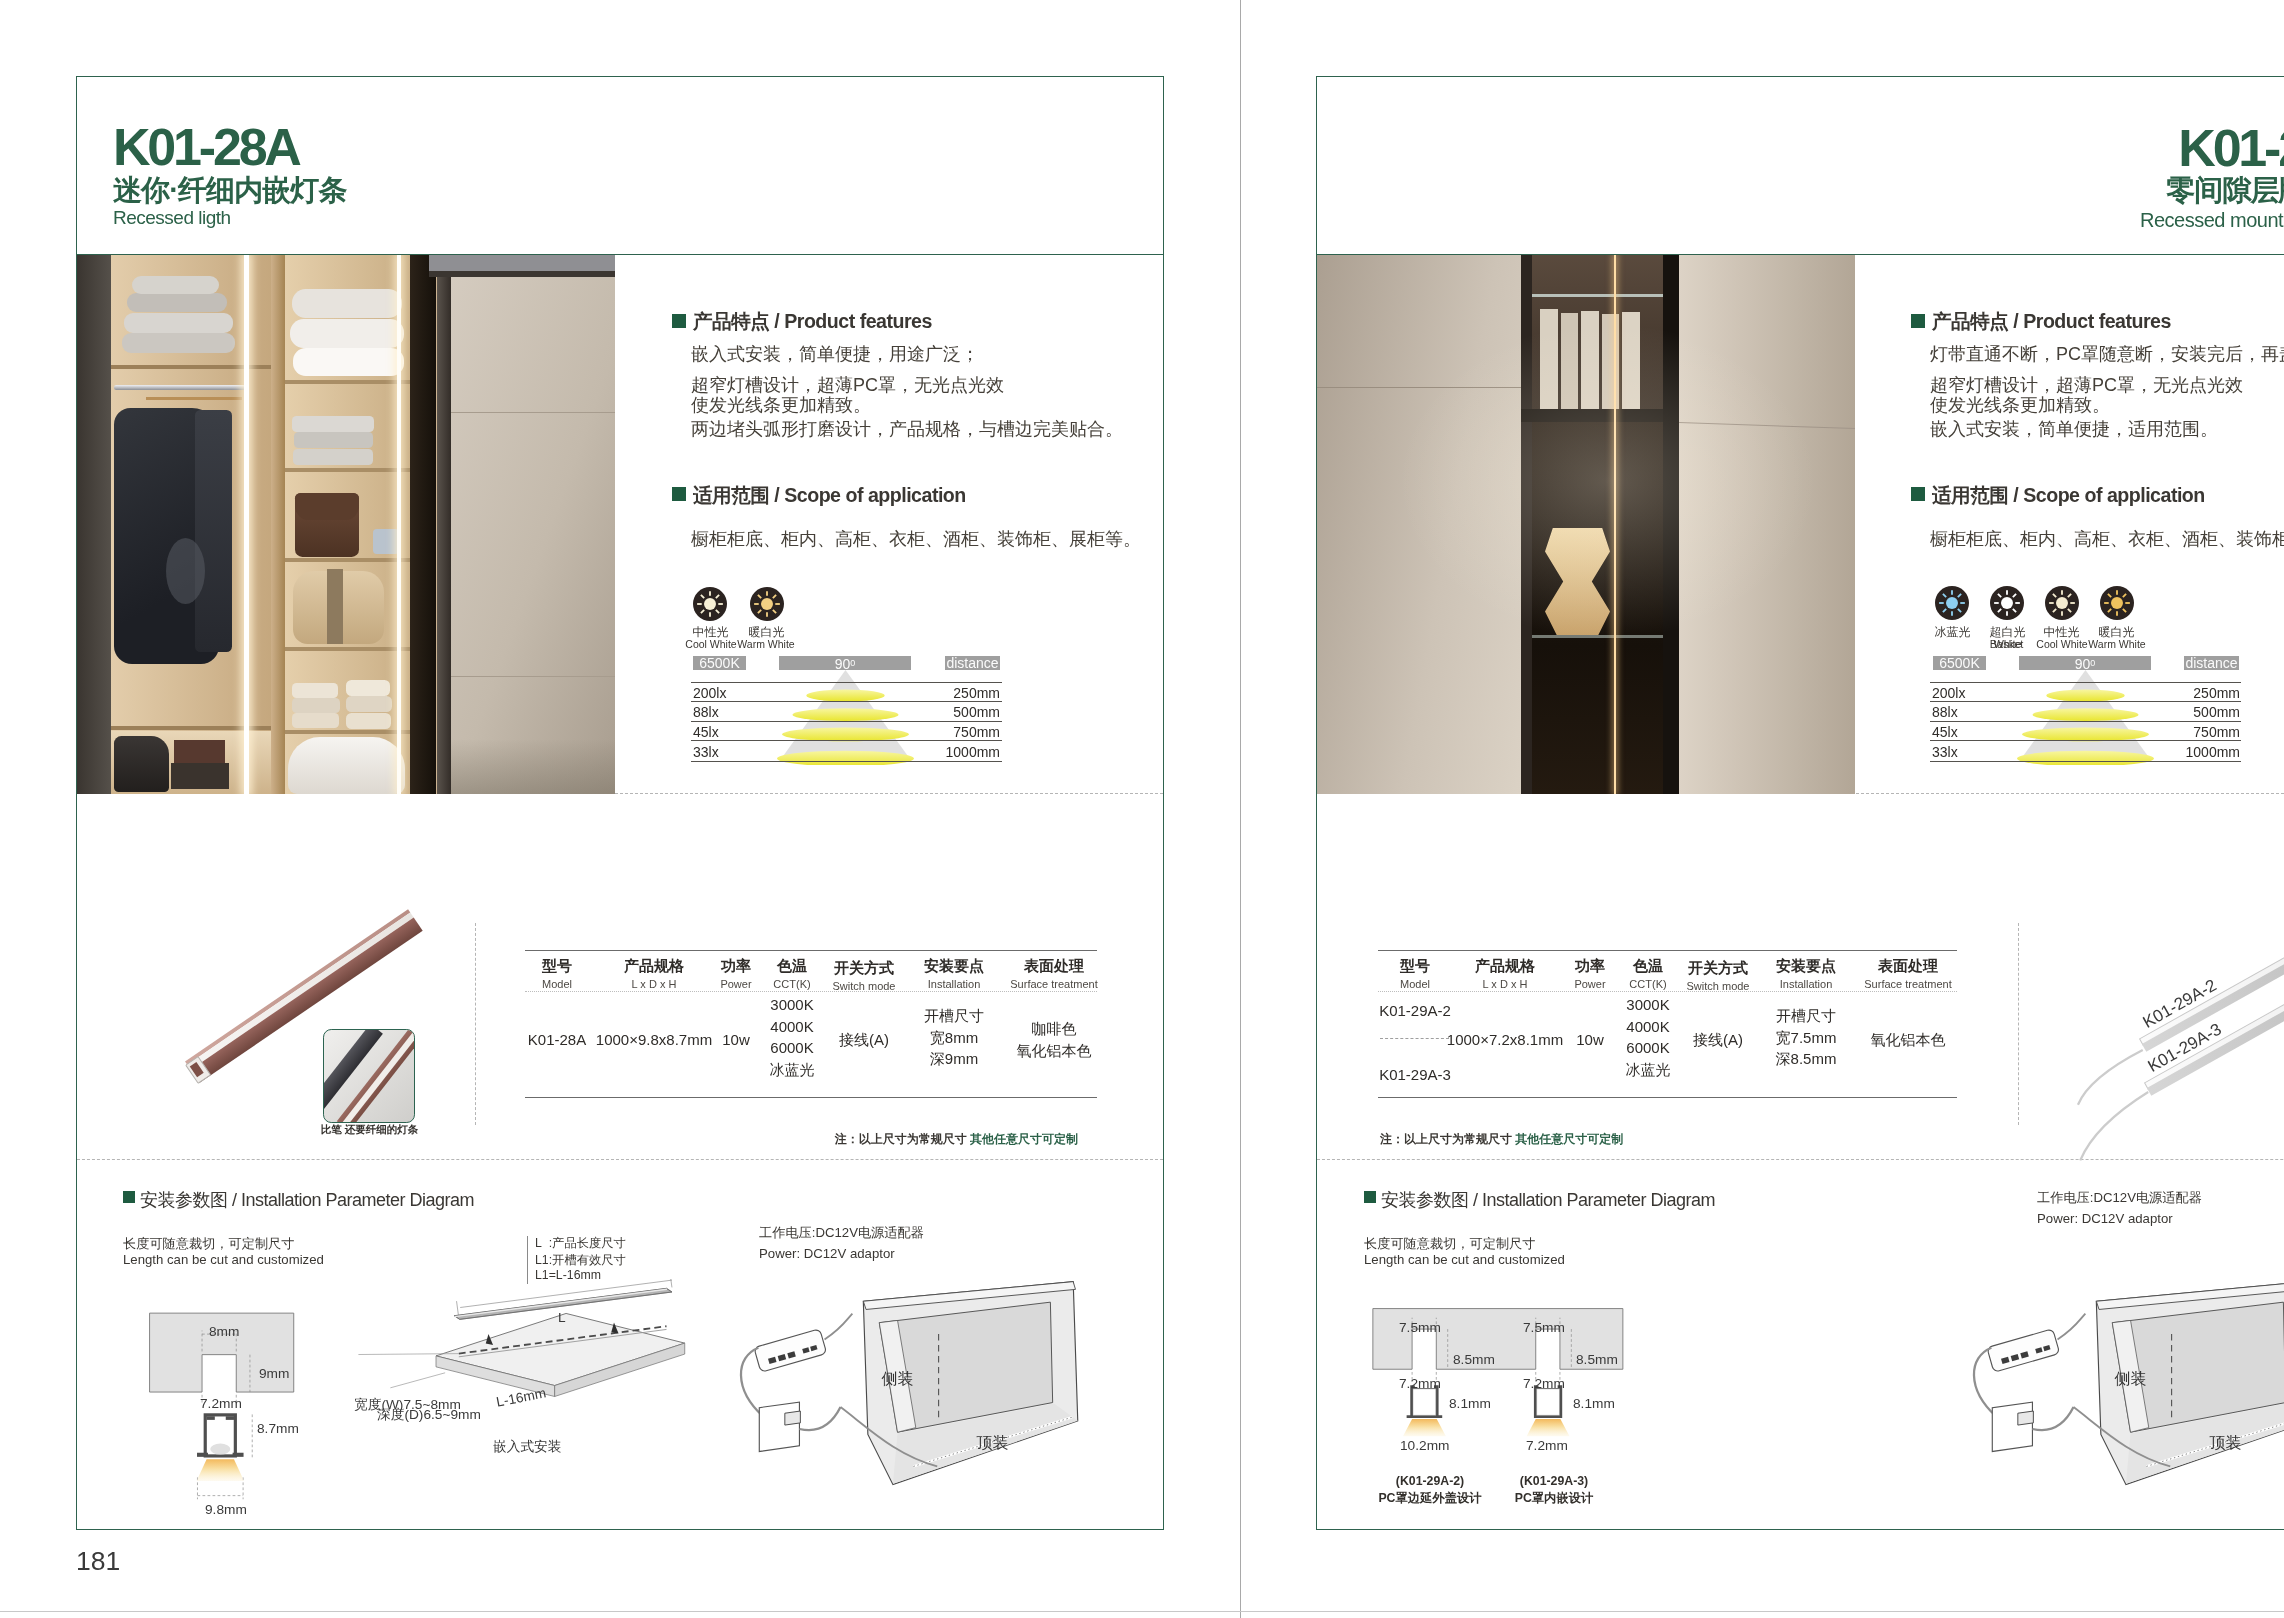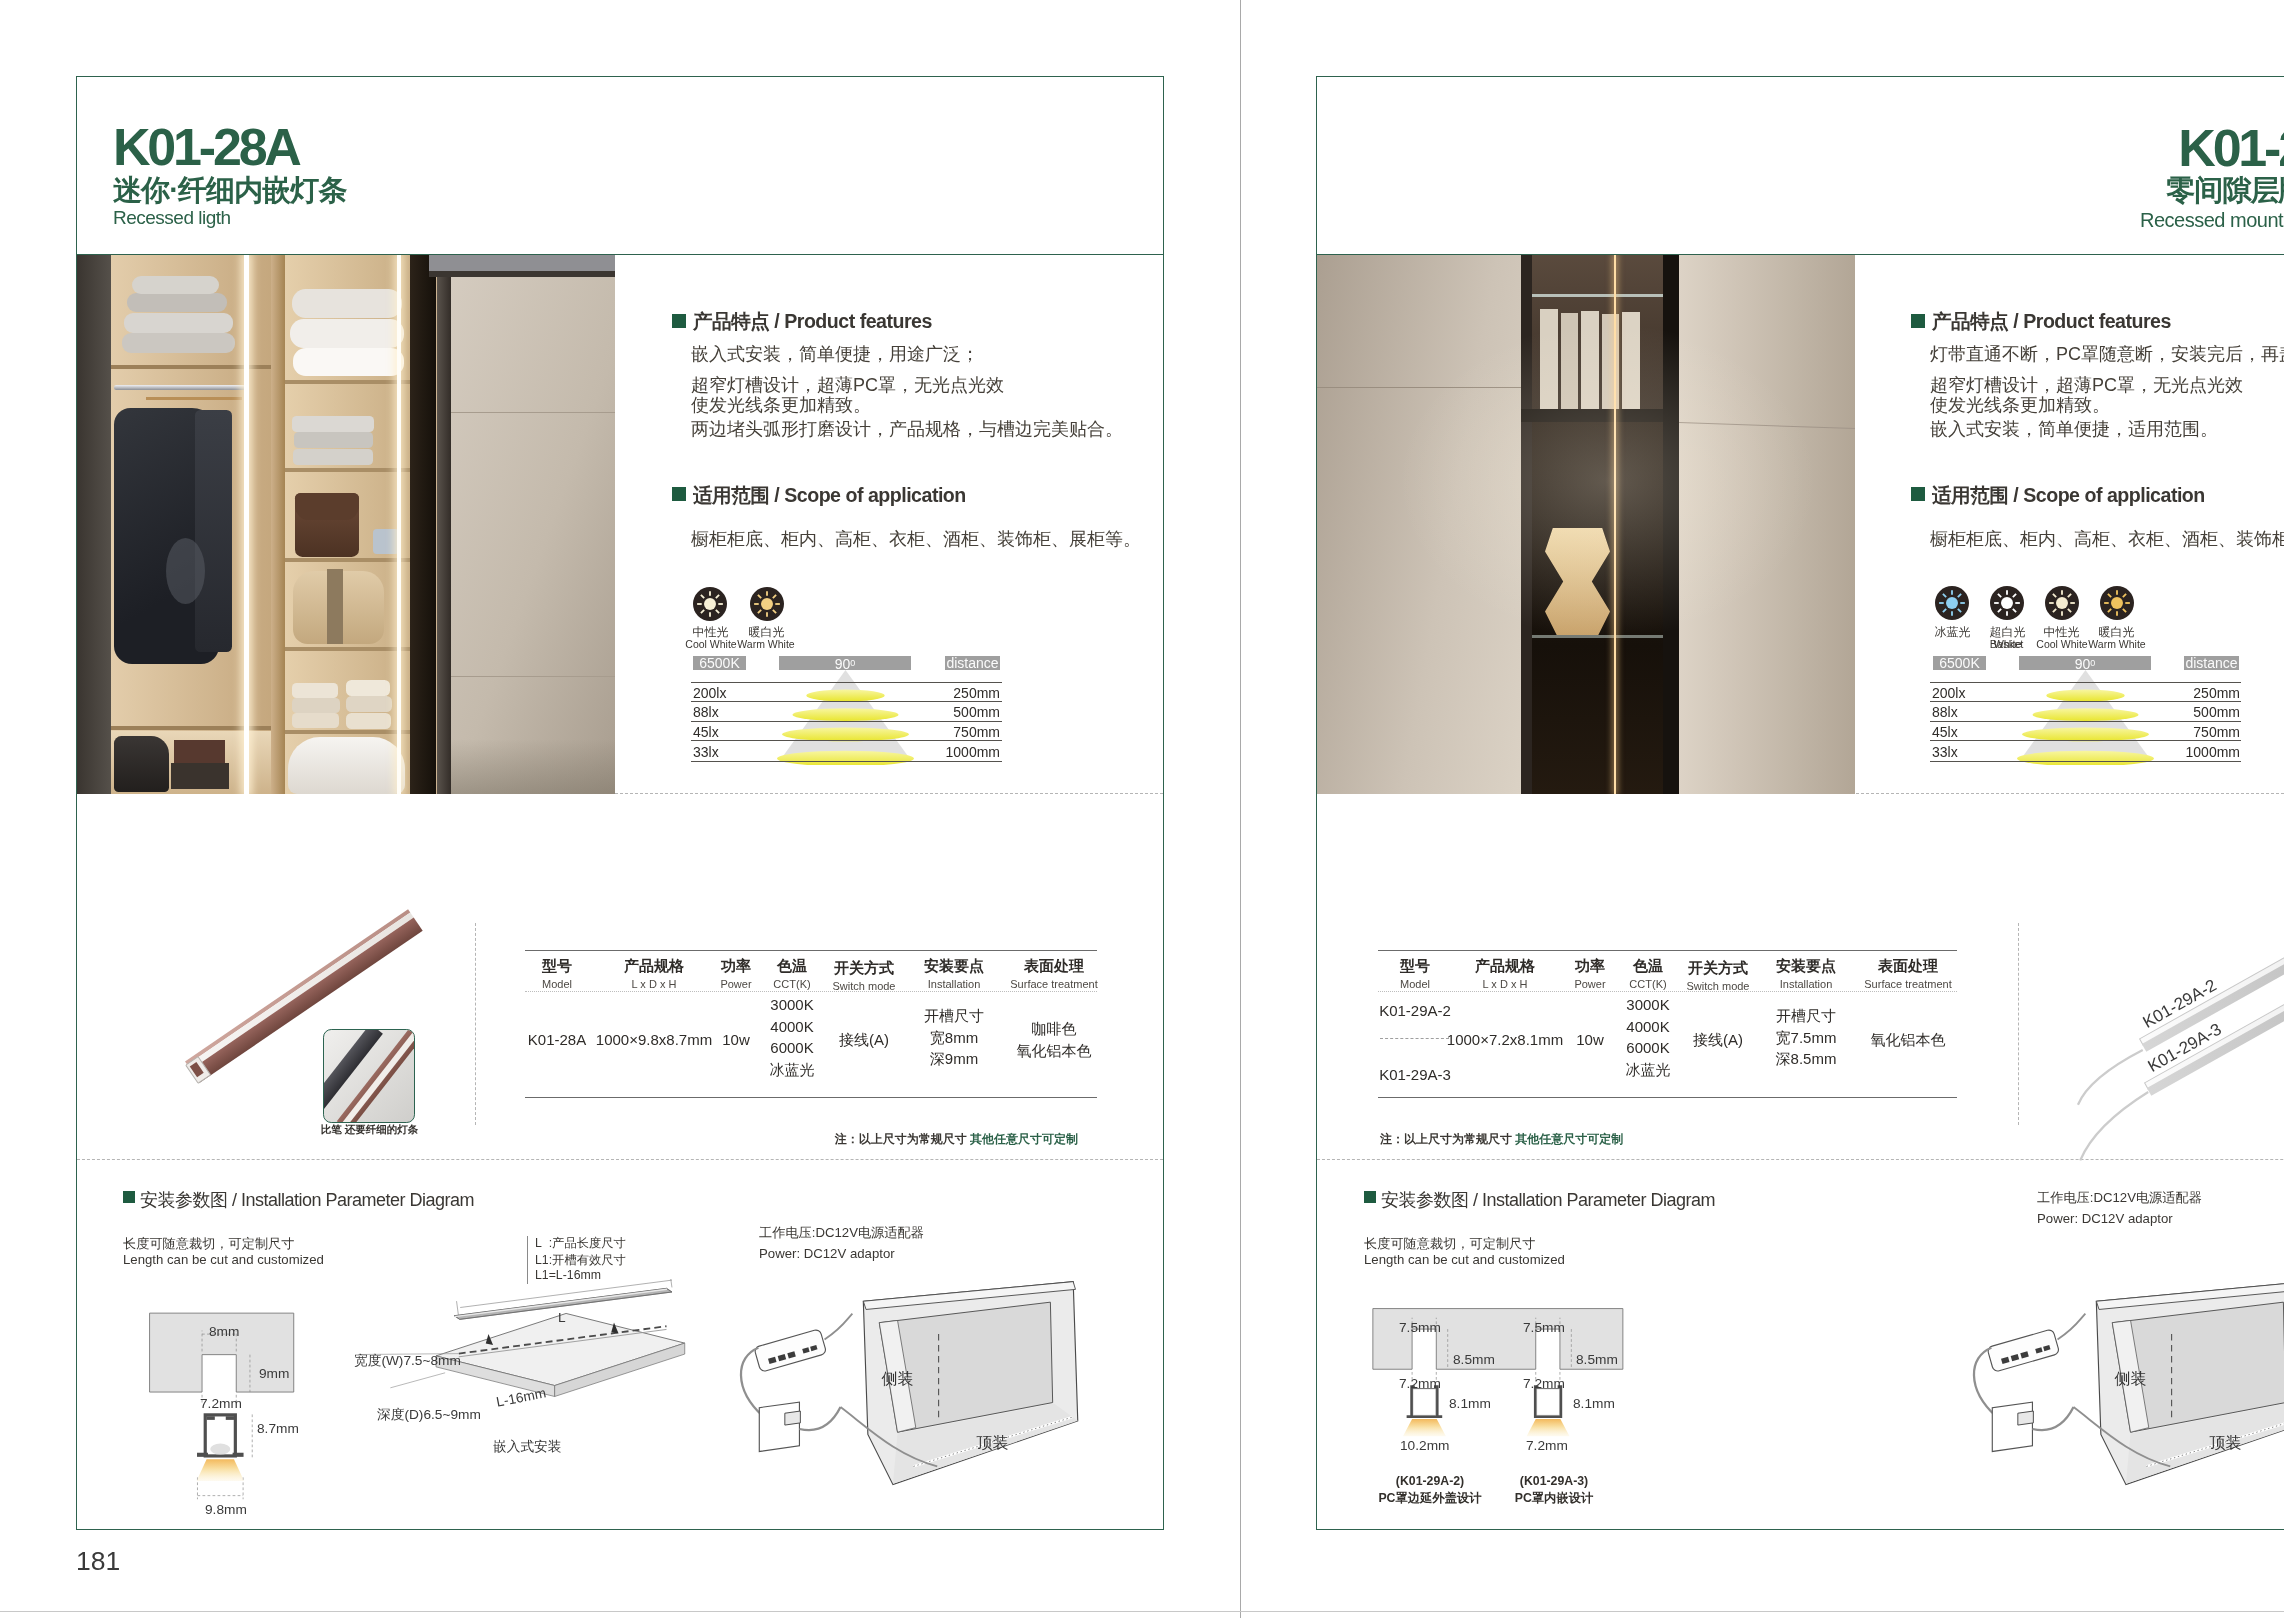--- a/index.html
+++ b/index.html
@@ -337,21 +337,21 @@
 <polygon points="455,233 740,140 740,164 455,257" fill="#d6d6d6" stroke="#6d6d6d" stroke-width="1.5"></polygon>
 
 <line x1="245" y1="163" x2="700" y2="103" stroke="#4a4a4a" stroke-width="4" stroke-dasharray="15,9"></line>
 <line x1="245" y1="170" x2="700" y2="110" stroke="#9a9a9a" stroke-width="2"></line>
 <path d="M310,120 l10,24 l-16,-3 Z" fill="#2f2f2f"></path>
 <path d="M585,95 l10,24 l-16,-3 Z" fill="#2f2f2f"></path>
 <line x1="25" y1="165" x2="245" y2="163" stroke="#999" stroke-width="1.5"></line>
 <line x1="95" y1="238" x2="215" y2="205" stroke="#999" stroke-width="1.5"></line>
 </svg></div>
 
-<div class="dim" style="left:354px;top:1352px">宽度(W)7.5~8mm</div>
+<div class="dim" style="left:354px;top:1396px">宽度(W)7.5~8mm</div>
 <div class="dim" style="left:558px;top:1310px">L</div>
 <div class="dim" style="left:496px;top:1390px;transform:rotate(-11deg)">L-16mm</div>
 <div class="dim" style="left:377px;top:1406px">深度(D)6.5~9mm</div>
 <div class="dim" style="left:493px;top:1438px">嵌入式安装</div>
 
 <div class="abs" style="left:731px;top:1270px">
 <svg width="365" height="224" viewBox="0 0 800 490">
 
 <polygon points="290,68 750,25 760,330 355,470 300,360" fill="#ebebeb" stroke="#4a4a4a" stroke-width="2.5"></polygon>
 <polygon points="290,68 750,25 755,42 296,86" fill="#f5f5f5" stroke="#4a4a4a" stroke-width="2"></polygon>

